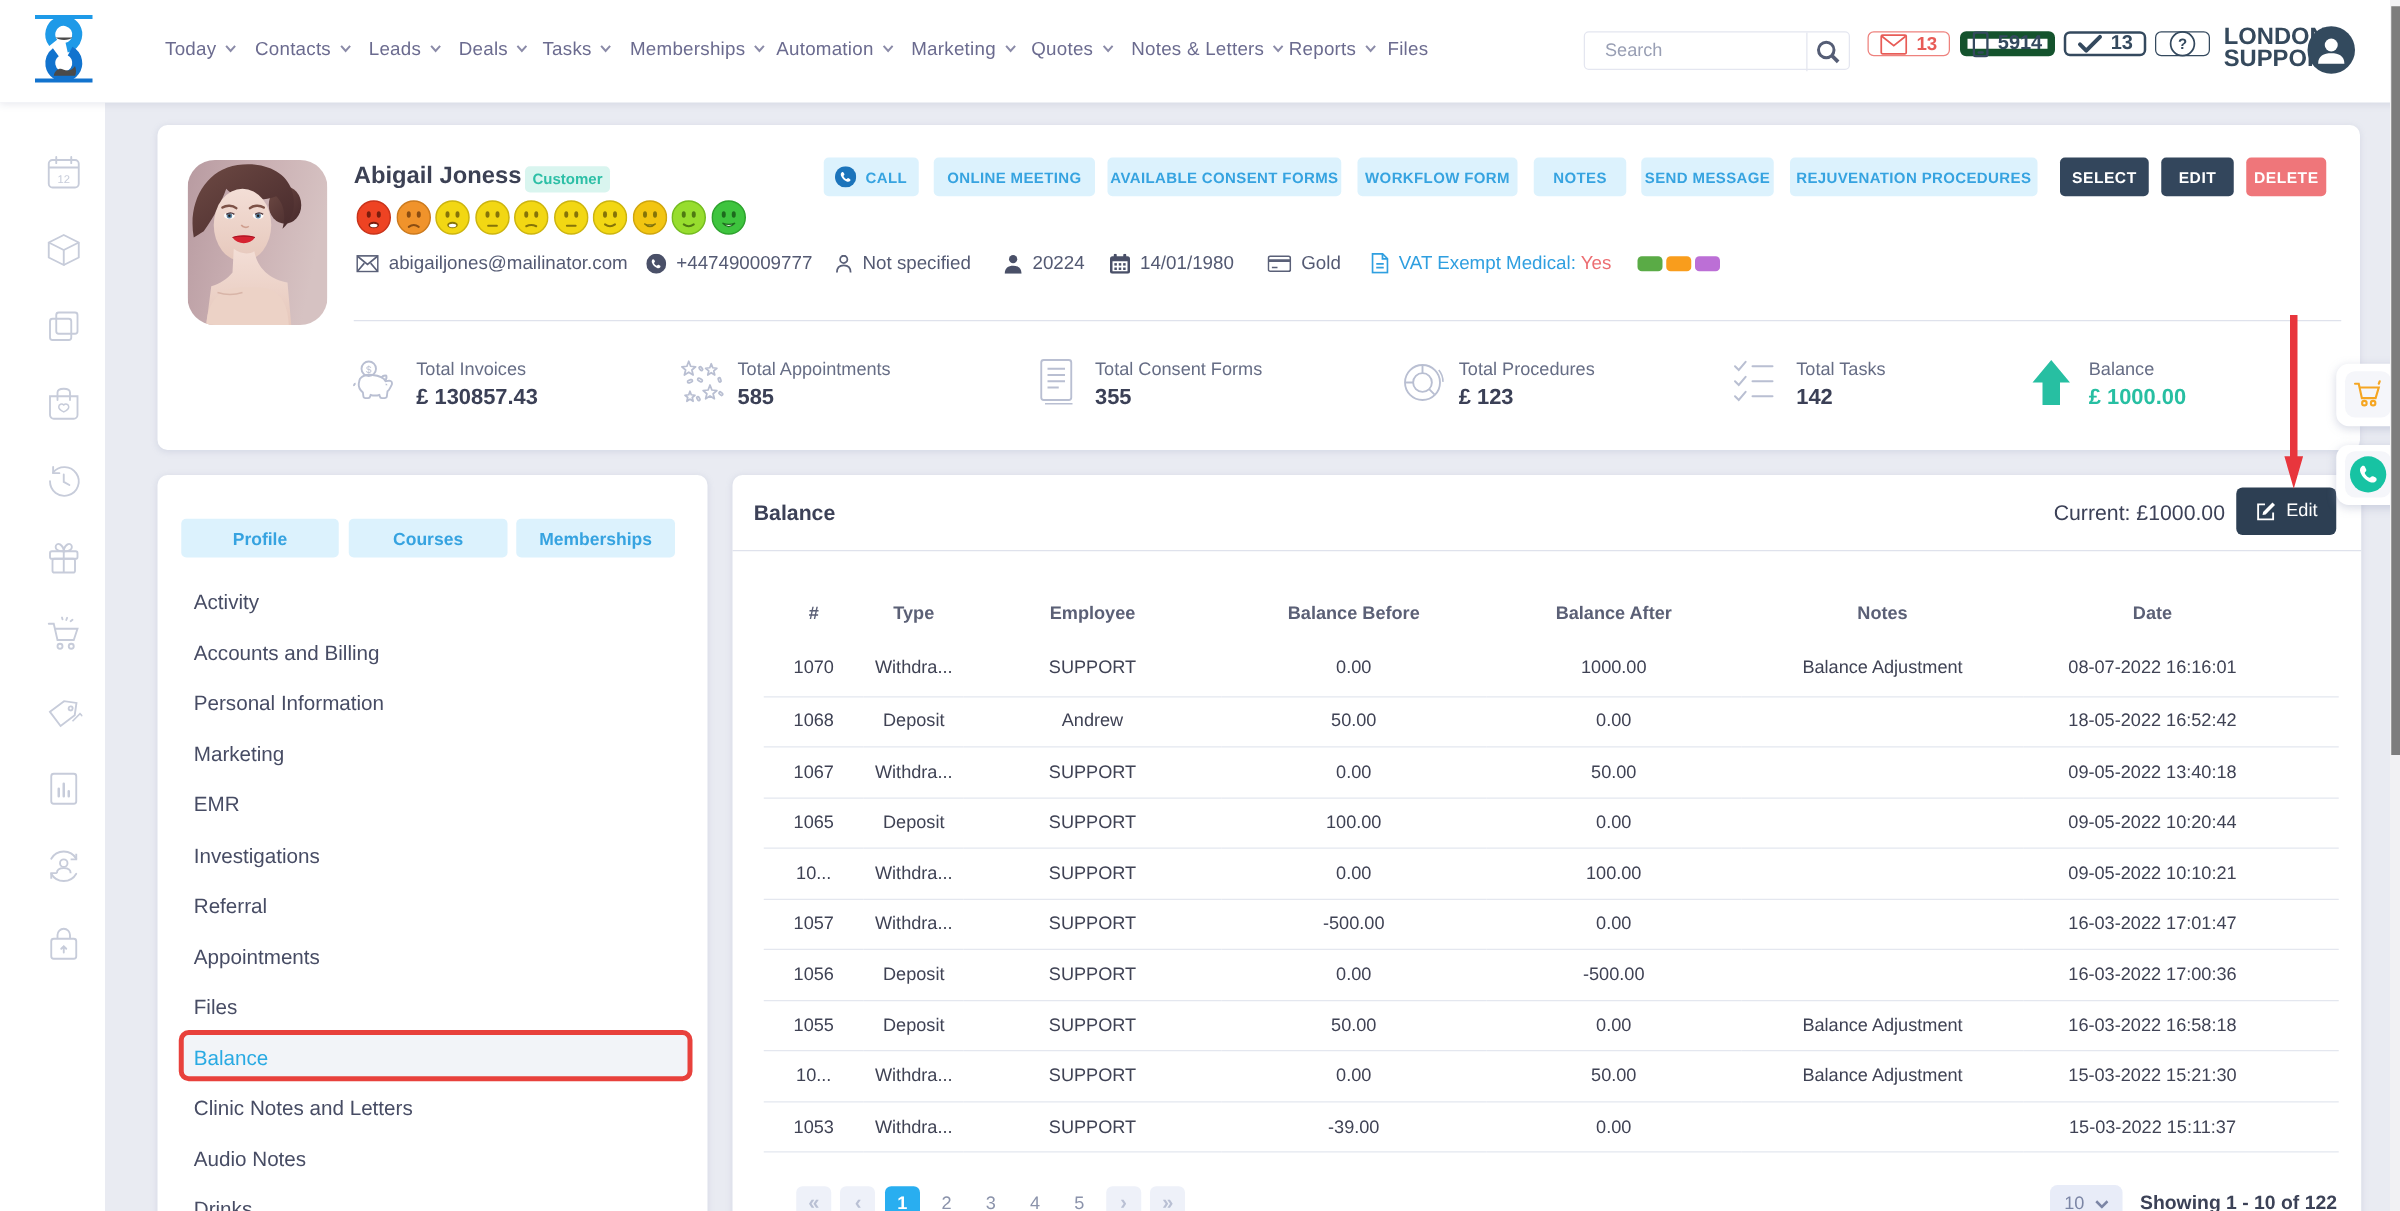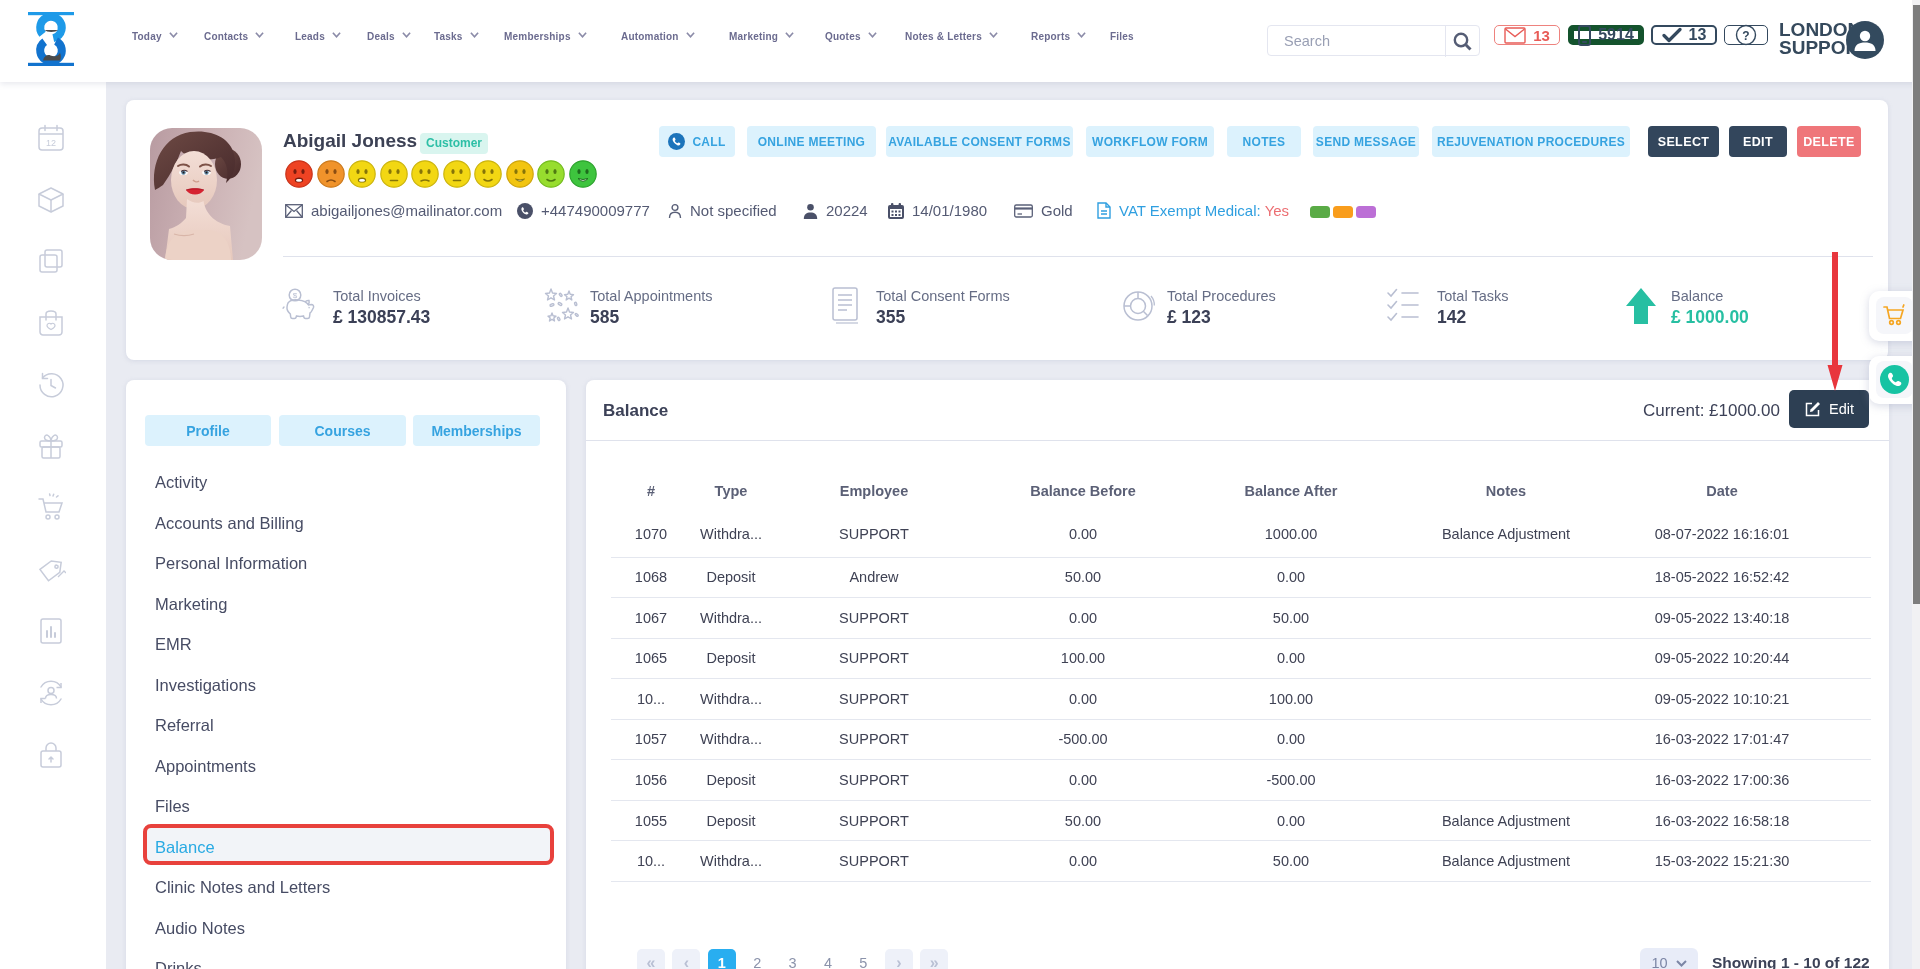--- a/index.html
+++ b/index.html
@@ -2,32 +2,32 @@
 <html><head>
 <meta charset="utf-8">
 <style>
 * { margin:0; padding:0; box-sizing:border-box; }
 html,body { width:1920px; height:969px; overflow:hidden; }
 body { font-family:"Liberation Sans", sans-serif; background:#e9ebf2; position:relative; }
 .abs { position:absolute; }
 
 
 #topbar { position:absolute; left:0; top:0; width:1920px; height:82px; background:#fff; box-shadow:0 2px 6px rgba(120,130,160,.18); z-index:20; }
-.navitem { position:absolute; top:31px; font-size:10px; font-weight:700; color:#6b6b8f; letter-spacing:.2px; white-space:nowrap; }
+.navitem { position:absolute; top:31px; font-size:15px; font-weight:400; color:#6b6b8f; letter-spacing:.2px; white-space:nowrap; }
 .chev { display:inline-block; margin-left:7px; width:9px; height:9px; position:relative; top:-1px; }
 .chev svg { display:block; }
 
 
 #search { position:absolute; left:1267px; top:25px; width:213px; height:31px; border:1px solid #e4e6f0; border-radius:4px; background:#fff; }
 #search .ph { position:absolute; left:16px; top:7px; font-size:14.5px; color:#999fb4; }
 #search .sep { position:absolute; right:33px; top:0; width:1px; height:31px; background:#e4e6f0; }
 .tbtn { position:absolute; top:25px; height:20px; border-radius:5px; display:flex; align-items:center; justify-content:center; gap:7px; font-weight:700; }
 
 
-#sidebar { position:absolute; left:0; top:82px; width:106px; height:887px; background:#fff; z-index:10; }
+#sidebar { position:absolute; left:0; top:82px; width:84px; height:887px; background:#fff; z-index:10; }
 .sic { position:absolute; left:36px; width:30px; height:30px; }
 
 
 .card { position:absolute; background:#fff; border-radius:8px; box-shadow:0 1px 5px rgba(140,150,180,.22); }
 #hcard { left:126px; top:100px; width:1762px; height:260px; }
 #lcard { left:126px; top:380px; width:440px; height:640px; }
 #rcard { left:586px; top:380px; width:1303px; height:640px; }
 
 
 #photo { position:absolute; left:24px; top:28px; width:112px; height:132px; border-radius:22px; overflow:hidden; }
@@ -596,20 +596,29 @@
         </tr>
         <tr>
           <td>10...</td>
           <td>Withdra...</td>
           <td>SUPPORT</td>
           <td>0.00</td>
           <td>50.00</td>
           <td>Balance Adjustment</td>
           <td>15-03-2022 15:21:30</td>
         </tr>
+        <tr>
+          <td>1053</td>
+          <td>Withdra...</td>
+          <td>SUPPORT</td>
+          <td>-39.00</td>
+          <td>0.00</td>
+          <td></td>
+          <td>15-03-2022 15:11:37</td>
+        </tr>
       </tbody>
     </table>
   <div id="pager">
       <div class="pg gr" style="left:51px">«</div>
       <div class="pg gr" style="left:86.4px">‹</div>
       <div class="pg act" style="left:121.8px">1</div>
       <div class="pg " style="left:157.2px">2</div>
       <div class="pg " style="left:192.6px">3</div>
       <div class="pg " style="left:228px">4</div>
       <div class="pg " style="left:263.4px">5</div>

